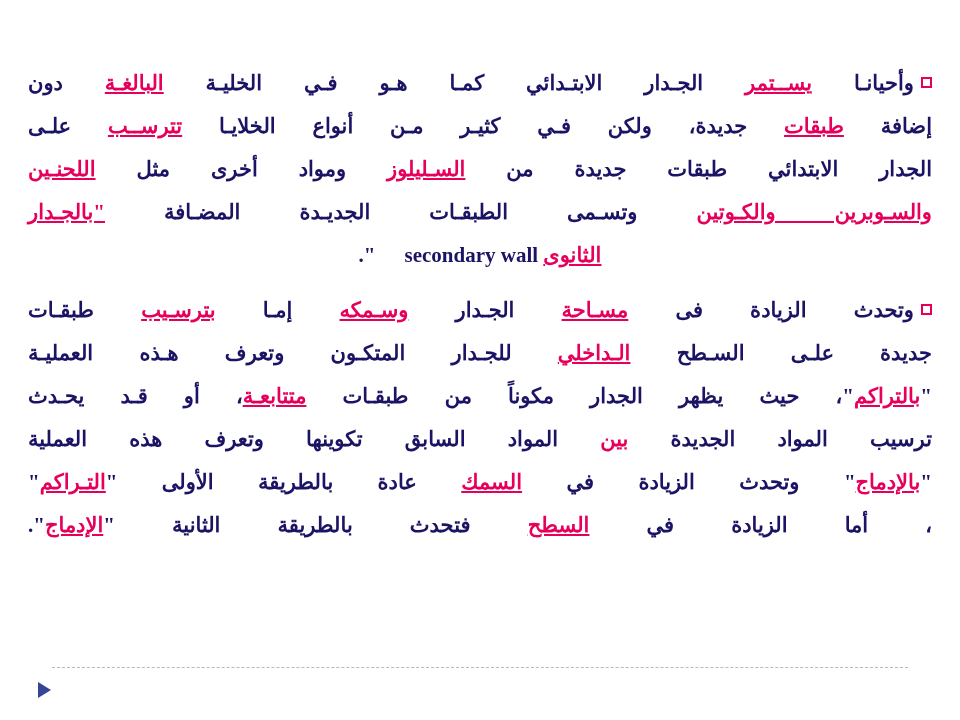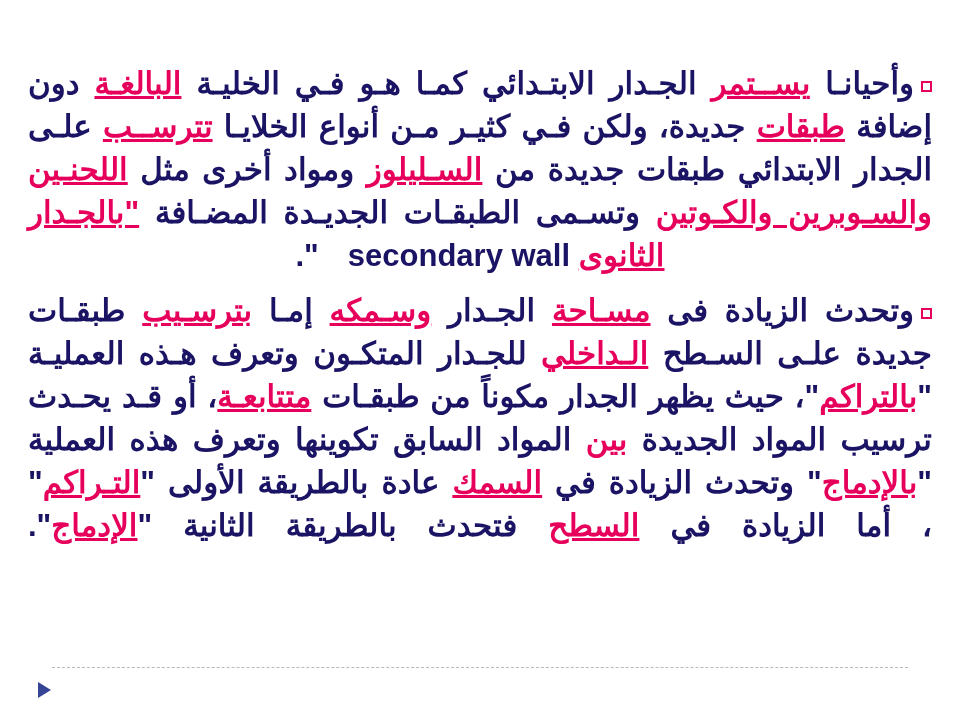--- a/index.html
+++ b/index.html
@@ -25,27 +25,28 @@
     left: 28px;
     top: 62px;
     width: 904px;
     direction: rtl;
     text-align: justify;
     text-align-last: justify;
   }
   .bullet-block {
     position: relative;
     color: #1b1464;
-    font-size: 31px;
+    font-size: 21px;
     line-height: 43px;
     font-weight: bold;
     direction: rtl;
     text-align: justify;
     text-align-last: justify;
     margin-bottom: 10px;
+    font-family: Liberation Serif, serif;
   }
   .bullet-block .marker {
     display: inline-block;
     width: 11px;
     height: 11px;
     border: 2px solid #e6005c;
     box-sizing: border-box;
     vertical-align: 2px;
     margin-left: 7px;
     background: #ffffff;

